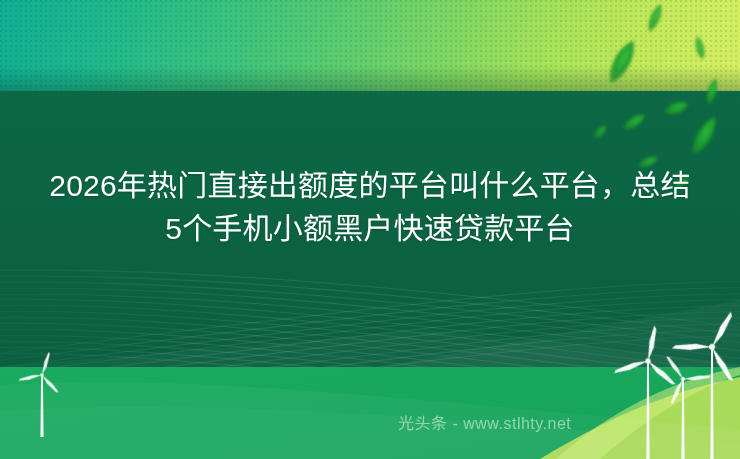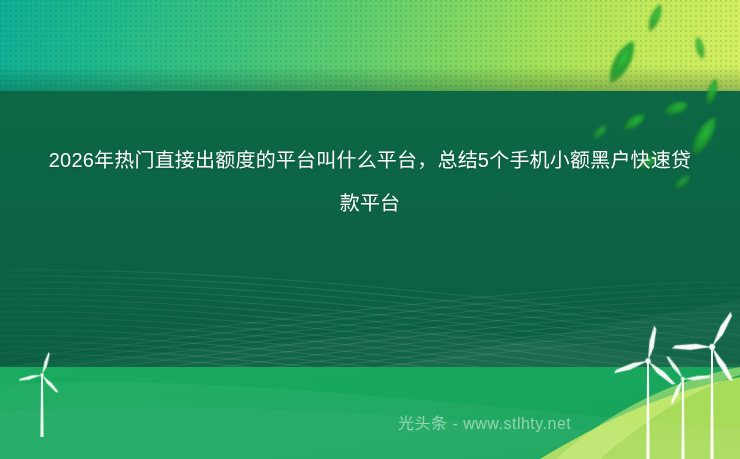--- a/index.html
+++ b/index.html
@@ -70,25 +70,25 @@
   
   #leaves { top: 0; }
 
   
   #turbines { top: 0; }
 
   
   #headline {
     position: absolute;
     left: 42px;
-    top: 139px;
+    top: 164px;
     width: 656px;
     text-align: center;
     color: #ffffff;
-    font-size: 20px;
+    font-size: 30px;
     line-height: 43px;
     letter-spacing: 0.2px;
     font-weight: 400;
     text-shadow: 0 1px 2px rgba(0,50,30,0.30);
     white-space: normal;
   }
 
   
   #watermark {
     position: absolute;

